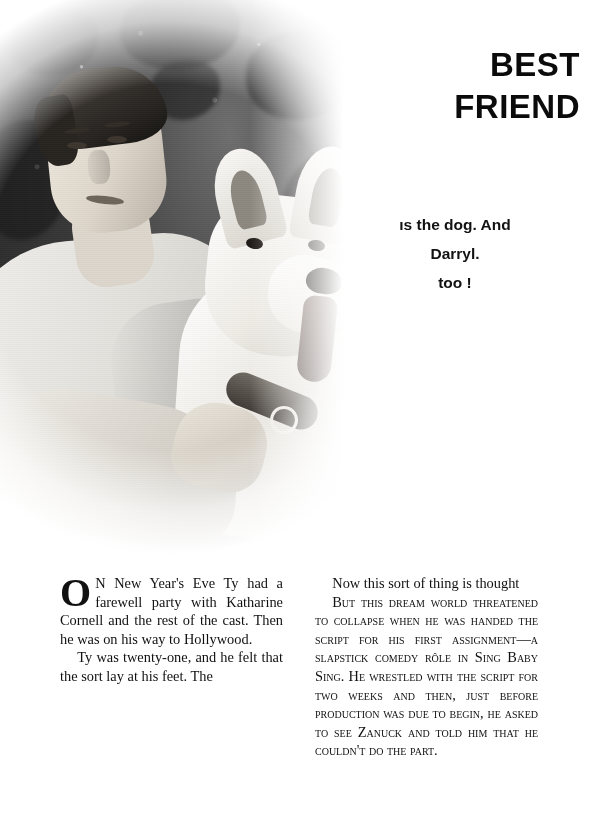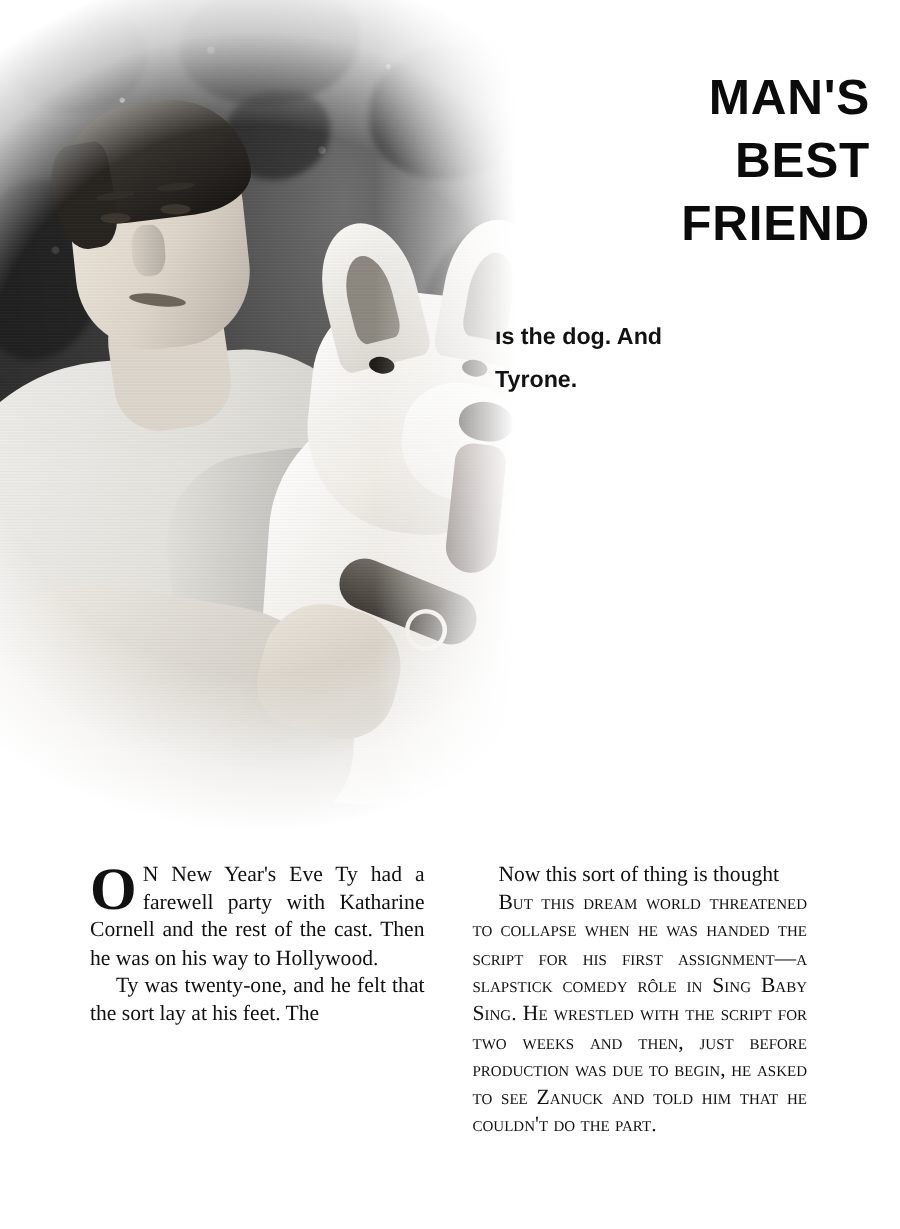--- a/index.html
+++ b/index.html
@@ -296,21 +296,21 @@
     color: #0b0b0b;
   }
   .headline div { white-space: nowrap; }
 
   
   .deck {
     position: absolute;
     left: 330px;
     top: 210px;
     width: 250px;
-    text-align: left;
+    text-align: center;
     font-family: "Liberation Sans", sans-serif;
     font-weight: bold;
     font-size: 15.5px;
     line-height: 29px;
     color: #121212;
   }
   .deck div { white-space: nowrap; }
 
   
   .body-wrap {
@@ -392,28 +392,28 @@
     <div class="hand"></div>
     <div class="collar"></div>
     <div class="buckle"></div>
 
     <div class="photo-grain"></div>
     <div class="photo-fade"></div>
     <div class="photo-fade-right"></div>
   </div>
 
   <div class="headline">
-    <div>MAN'S</div>
     <div>BEST</div>
     <div>FRIEND</div>
   </div>
 
   <div class="deck">
     <div>ıs the dog.   And</div>
-    <div>Tyrone.</div>
+    <div>Darryl.</div>
+    <div>too !</div>
   </div>
 
   <div class="body-wrap">
     <div class="col">
       <p class="first"><span class="dropcap">O</span><span>N New Year's Eve Ty had a farewell party with Katharine Cornell and the rest of the cast.  Then he was on his way to Hollywood.</span></p>
       <p><span>Ty was twenty-one, and he felt that the sort lay at his feet.  The</span></p>
     </div>
     <div class="col">
       <p><span>Now this sort of thing is thought</span></p>
       <p><span class="smallcaps">But this dream world threatened to collapse when he was handed the script for his first assignment—a slapstick comedy rôle in Sing Baby Sing.  He wrestled with the script for two weeks and then, just before production was due to begin, he asked to see Zanuck and told him that he couldn't do the part.</span></p>

